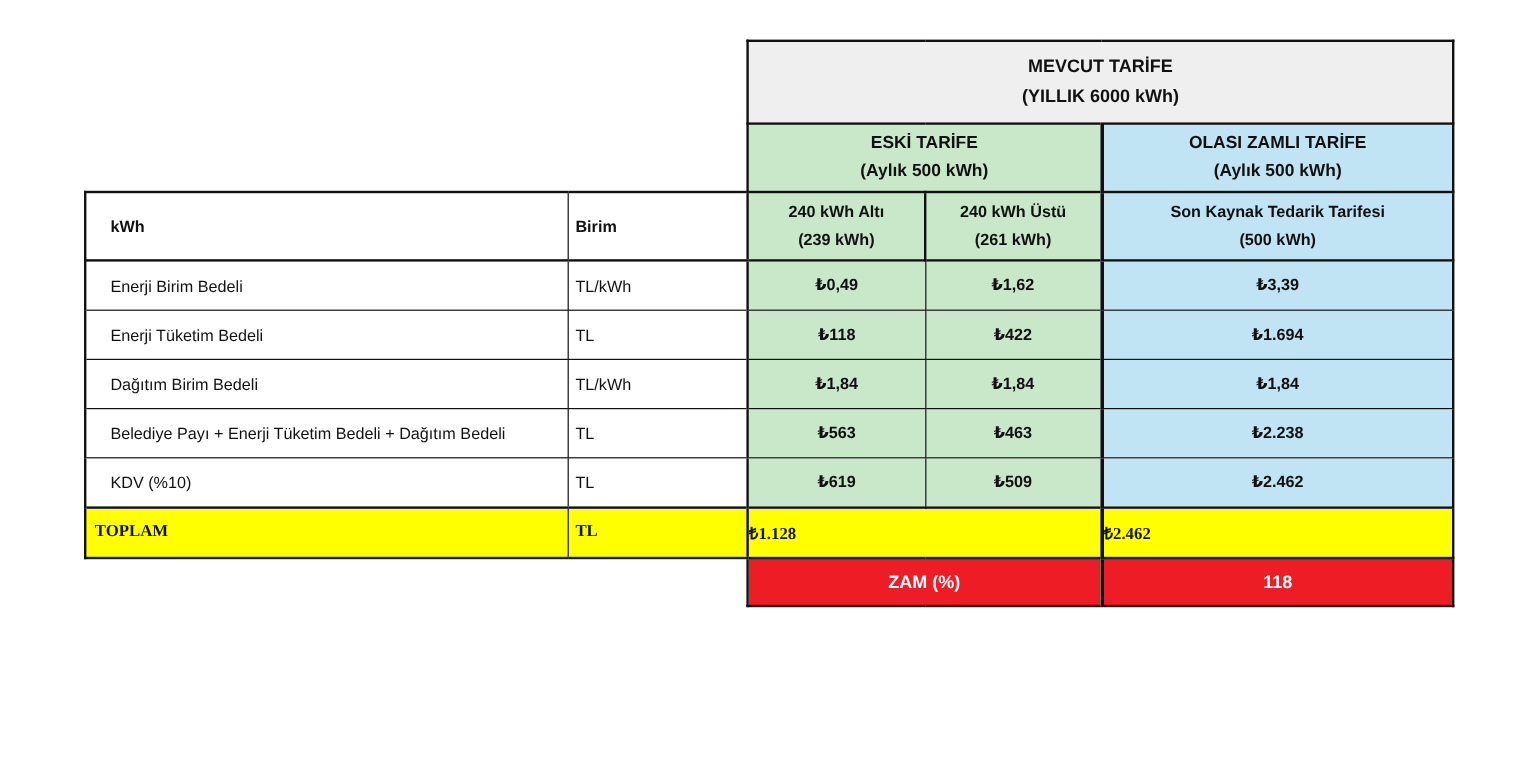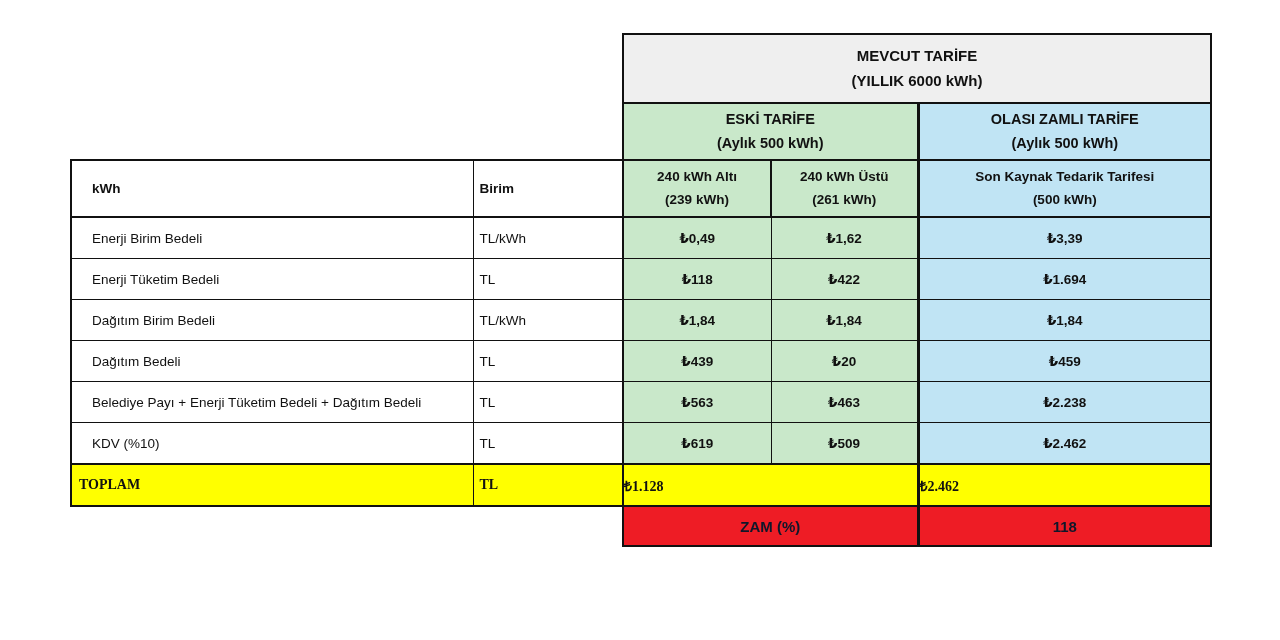--- a/index.html
+++ b/index.html
@@ -41,21 +41,21 @@
   tr.r-colhdr  td { height: 55px; }
   tr.r-data    td { height: 40px; }
   tr.r-total   td { height: 40px; font-family: Liberation Serif, serif; }
   tr.r-zam     td { height: 38px; }
 
   
   td.gray   { background: #efefef; }
   td.green  { background: #c9e8ca; }
   td.blue   { background: #c0e4f4; }
   td.yellow { background: #ffff00; }
-  td.red    { background: #ee1c25; color: #0f172a; }
+  td.red    { background: #ee1c25; color: #ffffff; }
 
   
   .two-line { text-align: center; line-height: 1.65; font-weight: bold; }
   td.title-cell     { font-size: 15px; border-width: 2px; }
   td.sub-cell       { font-size: 14.5px; border-width: 2px; margin-top: 16px; }
   td.colhdr-cell    { font-size: 13.5px; border-width: 2px; }
   td.label-cell     { text-align: left; padding-left: 20px;
                       border-left-width: 2px; border-right-width: 1px; }
   td.unit-cell      { text-align: left; padding-left: 6px; }
   td.hdr-left       { font-weight: bold; border-top-width: 2px; border-bottom-width: 2px; }
@@ -150,27 +150,20 @@
         <td class="blue value-cell v-divider v-outer-right">₺1.694</td>
       </tr>
       <tr class="r-data">
         <td class="label-cell">Dağıtım Birim Bedeli</td>
         <td class="unit-cell">TL/kWh</td>
         <td class="green value-cell v-outer-left">₺1,84</td>
         <td class="green value-cell">₺1,84</td>
         <td class="blue value-cell v-divider v-outer-right">₺1,84</td>
       </tr>
       <tr class="r-data">
-        <td class="label-cell">Dağıtım Bedeli</td>
-        <td class="unit-cell">TL</td>
-        <td class="green value-cell v-outer-left">₺439</td>
-        <td class="green value-cell">₺20</td>
-        <td class="blue value-cell v-divider v-outer-right">₺459</td>
-      </tr>
-      <tr class="r-data">
         <td class="label-cell">Belediye Payı + Enerji Tüketim Bedeli + Dağıtım Bedeli</td>
         <td class="unit-cell">TL</td>
         <td class="green value-cell v-outer-left">₺563</td>
         <td class="green value-cell">₺463</td>
         <td class="blue value-cell v-divider v-outer-right">₺2.238</td>
       </tr>
       <tr class="r-data">
         <td class="label-cell">KDV (%10)</td>
         <td class="unit-cell">TL</td>
         <td class="green value-cell v-outer-left">₺619</td>

